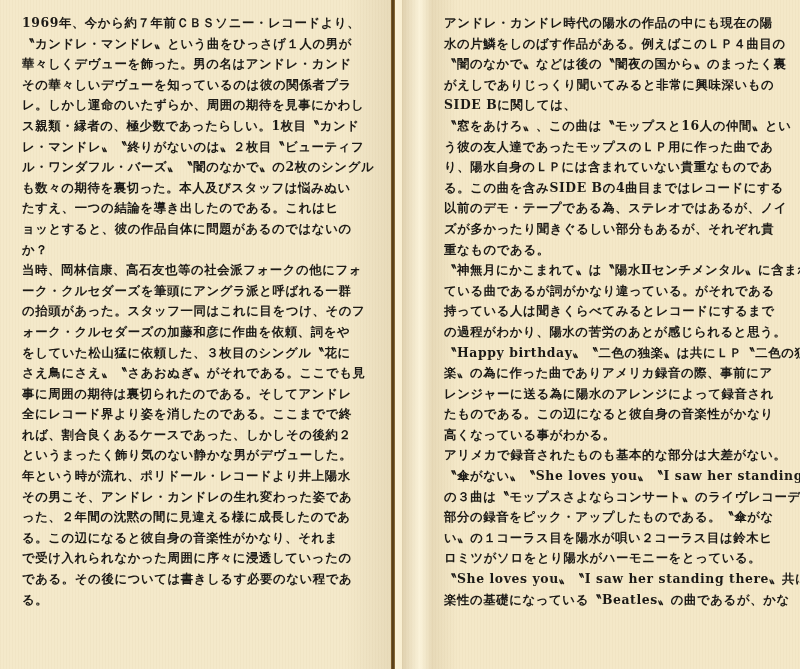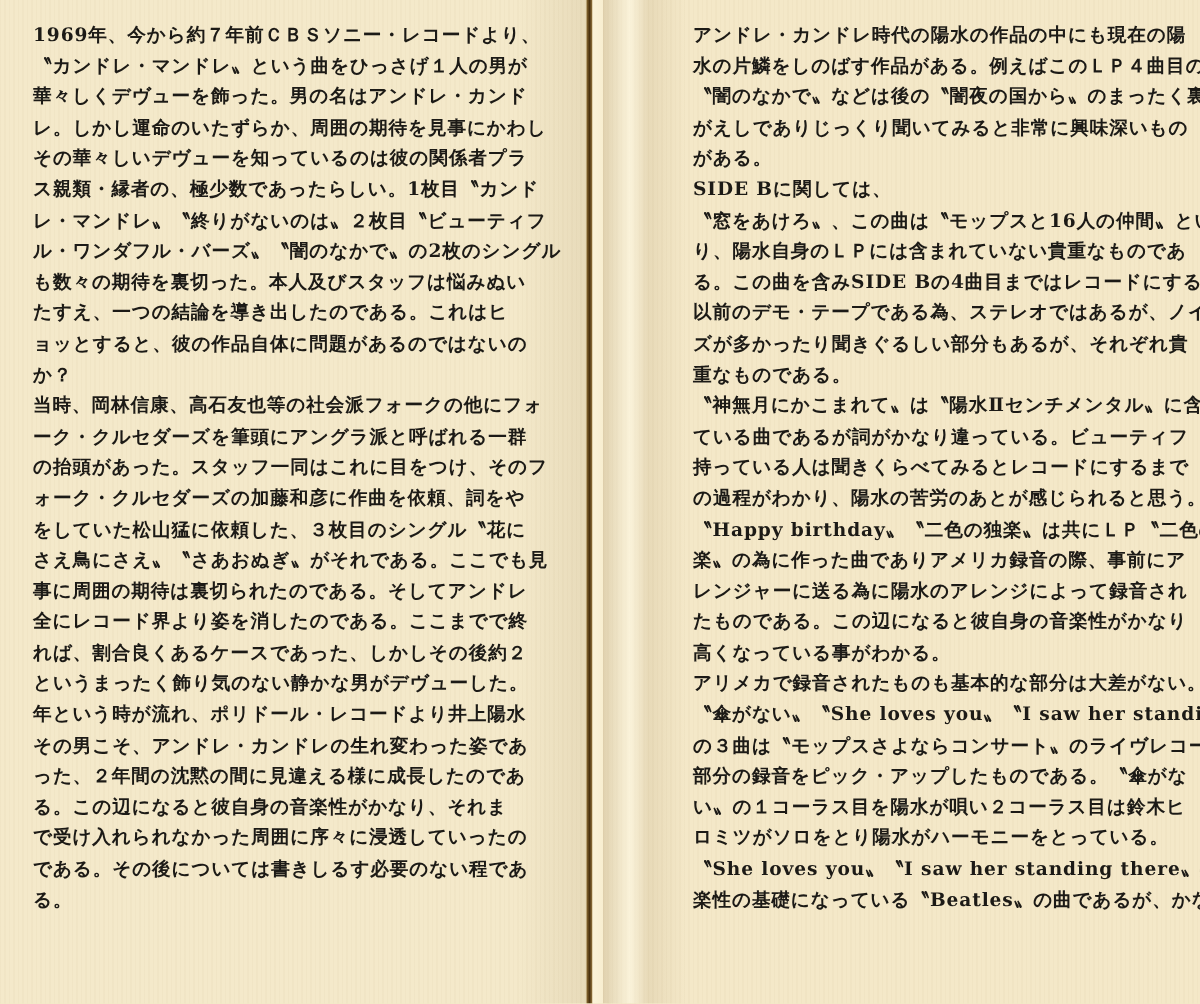--- a/index.html
+++ b/index.html
@@ -67,40 +67,40 @@
     font-weight: bold;
     letter-spacing: 0.6px;
     white-space: nowrap;
   }
   .left-text {
     left: 22px;
     top: 13px;
     width: 320px;
   }
   .right-text {
-    left: 462px;
+    left: 444px;
     top: 13px;
     width: 320px;
   }
   .line {
     display: block;
     height: 20.6px;
   }
 </style>
 </head>
 <body>
 
 <div class="spread">
   <div class="page page-left">
     <div class="text-block left-text" id="left-text">
         <span class="line">1969年、今から約７年前ＣＢＳソニー・レコードより、</span>
         <span class="line">〝カンドレ・マンドレ〟という曲をひっさげ１人の男が</span>
         <span class="line">華々しくデヴューを飾った。男の名はアンドレ・カンド</span>
+        <span class="line">その華々しいデヴューを知っているのは彼の関係者プラ</span>
         <span class="line">レ。しかし運命のいたずらか、周囲の期待を見事にかわし</span>
-        <span class="line">その華々しいデヴューを知っているのは彼の関係者プラ</span>
         <span class="line">ス親類・縁者の、極少数であったらしい。1枚目〝カンド</span>
         <span class="line">レ・マンドレ〟〝終りがないのは〟２枚目〝ビューティフ</span>
         <span class="line">ル・ワンダフル・バーズ〟〝闇のなかで〟の2枚のシングル</span>
         <span class="line">も数々の期待を裏切った。本人及びスタッフは悩みぬい</span>
         <span class="line">たすえ、一つの結論を導き出したのである。これはヒ</span>
         <span class="line">ョッとすると、彼の作品自体に問題があるのではないの</span>
         <span class="line">か？</span>
         <span class="line">当時、岡林信康、高石友也等の社会派フォークの他にフォ</span>
         <span class="line">ーク・クルセダーズを筆頭にアングラ派と呼ばれる一群</span>
         <span class="line">の抬頭があった。スタッフ一同はこれに目をつけ、そのフ</span>
@@ -121,30 +121,30 @@
       </div>
   </div>
   <div class="spine"></div>
   <div class="spine-highlight"></div>
   <div class="page page-right"></div>
   <div class="text-block right-text" id="right-text">
       <span class="line">アンドレ・カンドレ時代の陽水の作品の中にも現在の陽</span>
       <span class="line">水の片鱗をしのばす作品がある。例えばこのＬＰ４曲目の</span>
       <span class="line">〝闇のなかで〟などは後の〝闇夜の国から〟のまったく裏</span>
       <span class="line">がえしでありじっくり聞いてみると非常に興味深いもの</span>
-      <span class="line">がある。</span>
       <span class="line">SIDE Bに関しては、</span>
       <span class="line">〝窓をあけろ〟、この曲は〝モップスと16人の仲間〟とい</span>
+      <span class="line">う彼の友人達であったモップスのＬＰ用に作った曲であ</span>
       <span class="line">り、陽水自身のＬＰには含まれていない貴重なものであ</span>
       <span class="line">る。この曲を含みSIDE Bの4曲目まではレコードにする</span>
       <span class="line">以前のデモ・テープである為、ステレオではあるが、ノイ</span>
       <span class="line">ズが多かったり聞きぐるしい部分もあるが、それぞれ貴</span>
       <span class="line">重なものである。</span>
       <span class="line">〝神無月にかこまれて〟は〝陽水Ⅱセンチメンタル〟に含まれ</span>
-      <span class="line">ている曲であるが詞がかなり違っている。ビューティフ</span>
+      <span class="line">ている曲であるが詞がかなり違っている。がそれである</span>
       <span class="line">持っている人は聞きくらべてみるとレコードにするまで</span>
       <span class="line">の過程がわかり、陽水の苦労のあとが感じられると思う。</span>
       <span class="line">〝Happy birthday〟〝二色の独楽〟は共にＬＰ〝二色の独</span>
       <span class="line">楽〟の為に作った曲でありアメリカ録音の際、事前にア</span>
       <span class="line">レンジャーに送る為に陽水のアレンジによって録音され</span>
       <span class="line">たものである。この辺になると彼自身の音楽性がかなり</span>
       <span class="line">高くなっている事がわかる。</span>
       <span class="line">アリメカで録音されたものも基本的な部分は大差がない。</span>
       <span class="line">〝傘がない〟〝She loves you〟〝I saw her standing there〟</span>
       <span class="line">の３曲は〝モップスさよならコンサート〟のライヴレコーデ</span>

